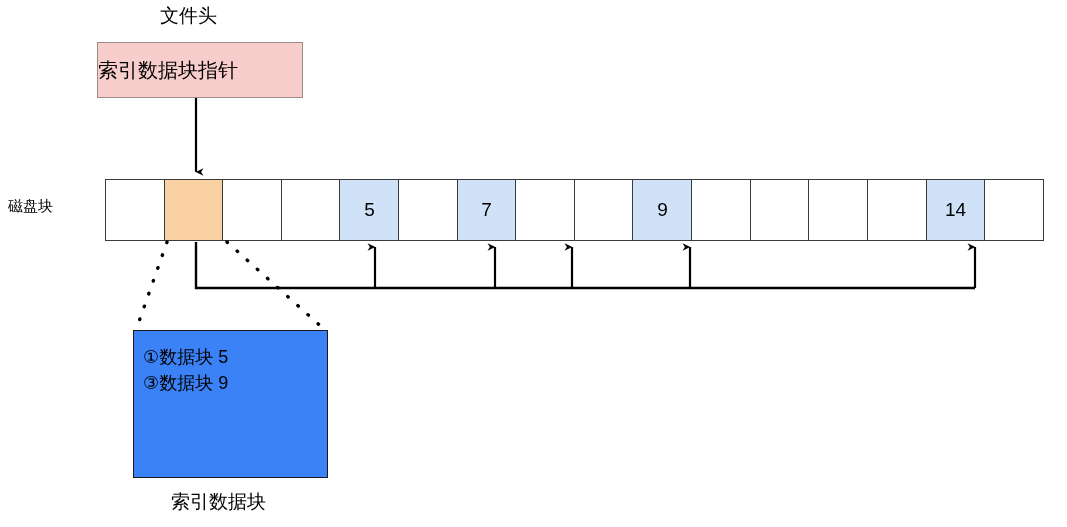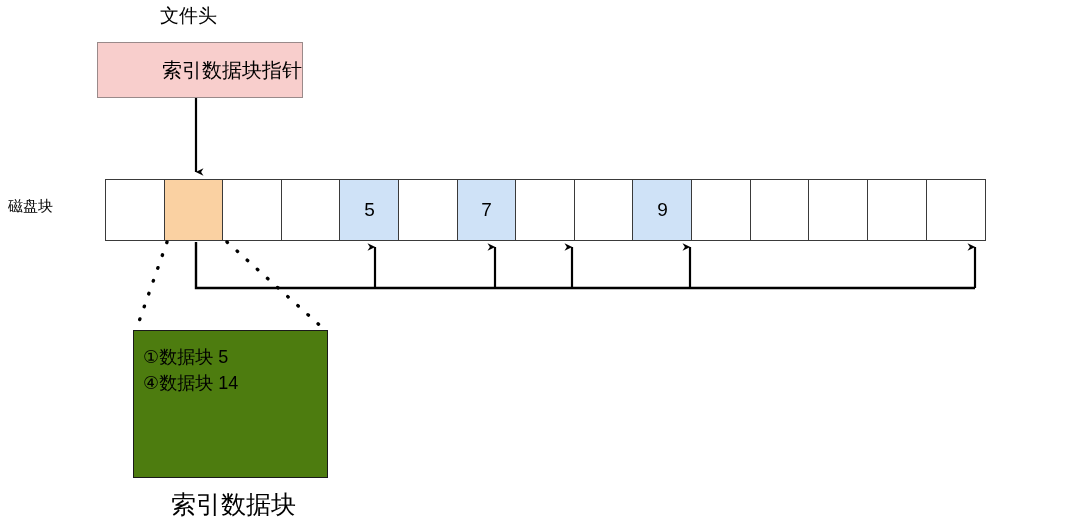--- a/index.html
+++ b/index.html
@@ -39,21 +39,21 @@
     width: 206px;
     height: 56px;
     background: #f8cecc;
     border: 1.4px solid #9a8a8a;
     box-sizing: border-box;
   }
   #header-box .txt {
     position: absolute;
     left: 0; right: 0; top: 50%;
     transform: translateY(-50%);
-    text-align: right;
+    text-align: left;
     font-size: 20px;
     color: #000;
     white-space: nowrap;
   }
 
   
   #disk-row-label {
     left: 8px;
     top: 198px;
     font-size: 15px;
@@ -94,34 +94,34 @@
   }
 
   
   #index-block-box {
     position: absolute;
     left: 133px;
     top: 330px;
     width: 195px;
     height: 148px;
     border: 1.6px solid #1a1a1a;
-    background: #4d7c0f;
+    background: #3b82f6;
     box-sizing: border-box;
     padding: 14px 0 0 9px;
   }
   #index-block-box .entry {
     font-size: 18px;
     color: #000000;
     line-height: 1.44;
     white-space: nowrap;
   }
   #index-block-caption {
     left: 171px;
     top: 492px;
-    font-size: 25px;
+    font-size: 19px;
   }
 </style>
 </head>
 <body>
 
 <div id="canvas">
 
   <div class="lbl" id="file-header-label">文件头</div>
 
   <div id="header-box">
@@ -138,26 +138,27 @@
       <div class="cell blue">5</div>
       <div class="cell"></div>
       <div class="cell blue">7</div>
       <div class="cell"></div>
       <div class="cell"></div>
       <div class="cell blue">9</div>
       <div class="cell"></div>
       <div class="cell"></div>
       <div class="cell"></div>
       <div class="cell"></div>
+      <div class="cell blue">14</div>
       <div class="cell"></div>
     </div>
 
   <div id="index-block-box">
       <div class="entry">①数据块 5</div>
-      <div class="entry">④数据块 14</div>
+      <div class="entry">③数据块 9</div>
     </div>
 
   <div class="lbl" id="index-block-caption">索引数据块</div>
 
   <svg id="overlay" viewBox="0 0 1067 527" xmlns="http://www.w3.org/2000/svg">
     <defs>
       <marker id="arrowDown" markerWidth="10" markerHeight="10" refX="5" refY="8.5" orient="auto" markerUnits="userSpaceOnUse">
         <path d="M1.2,1 L5,8.8 L8.8,1 L5,3.4 Z" fill="#000000"></path>
       </marker>
       <marker id="arrowUp" markerWidth="10" markerHeight="10" refX="5" refY="8.5" orient="auto" markerUnits="userSpaceOnUse">

